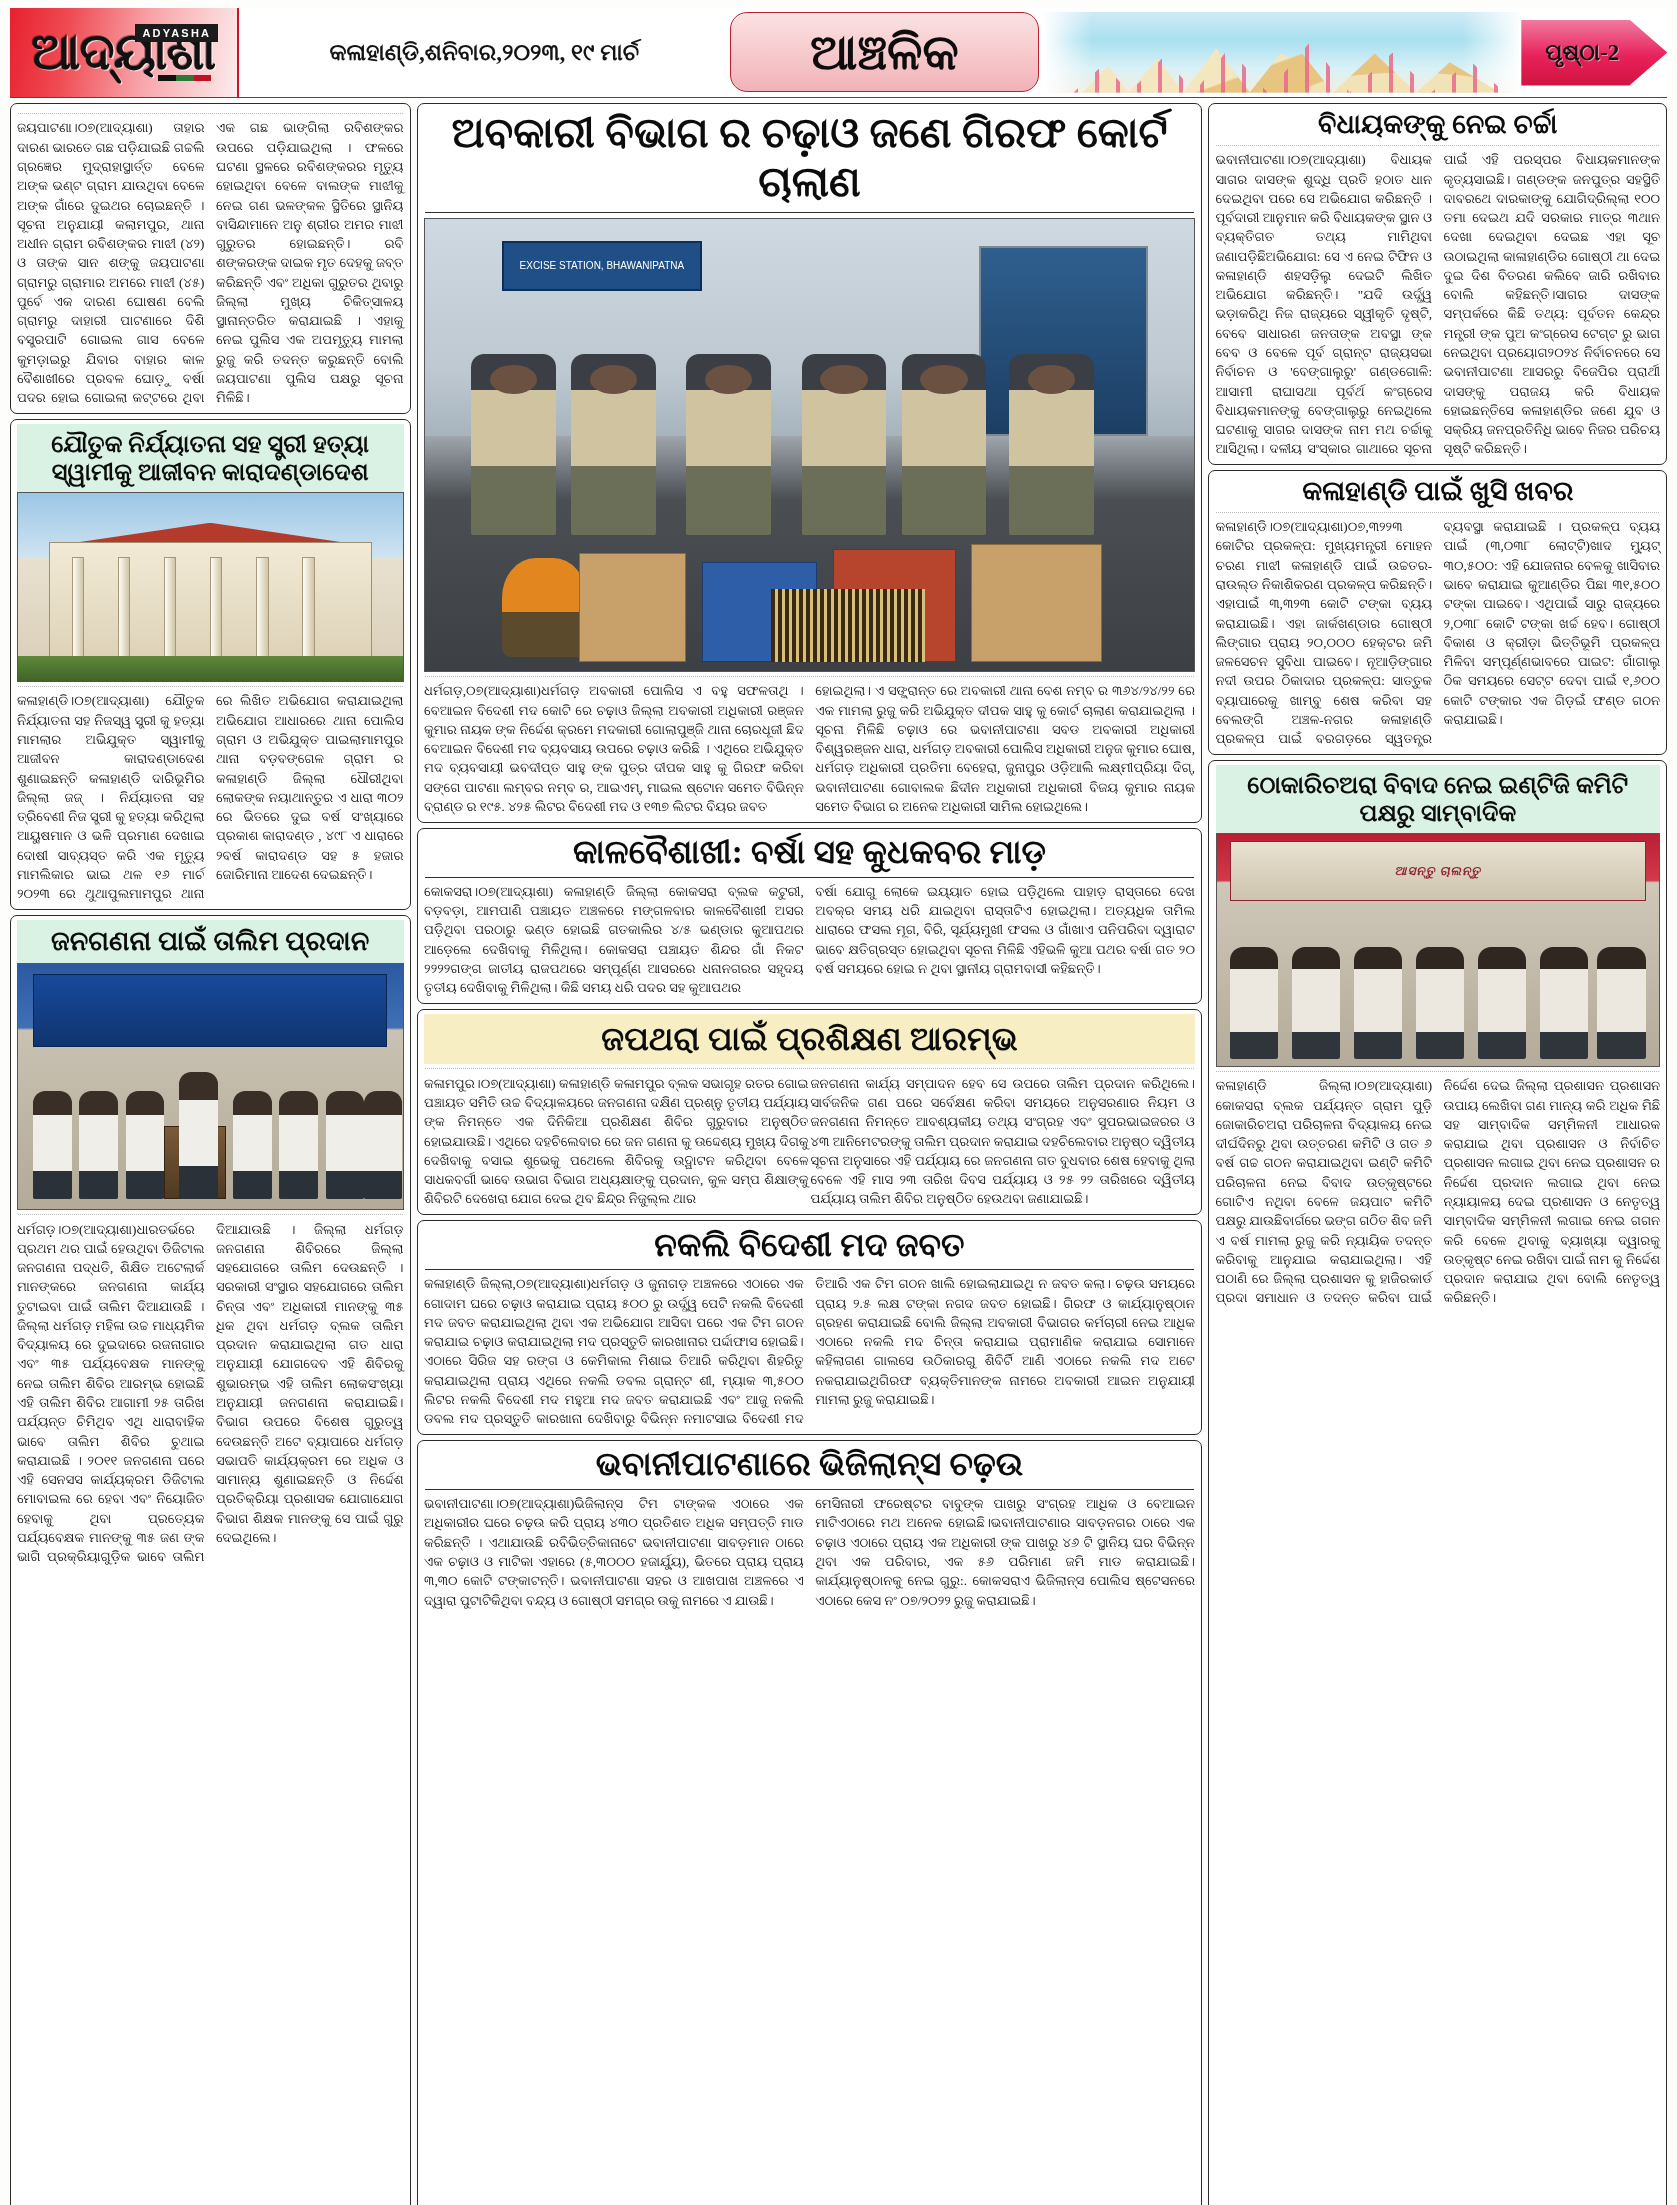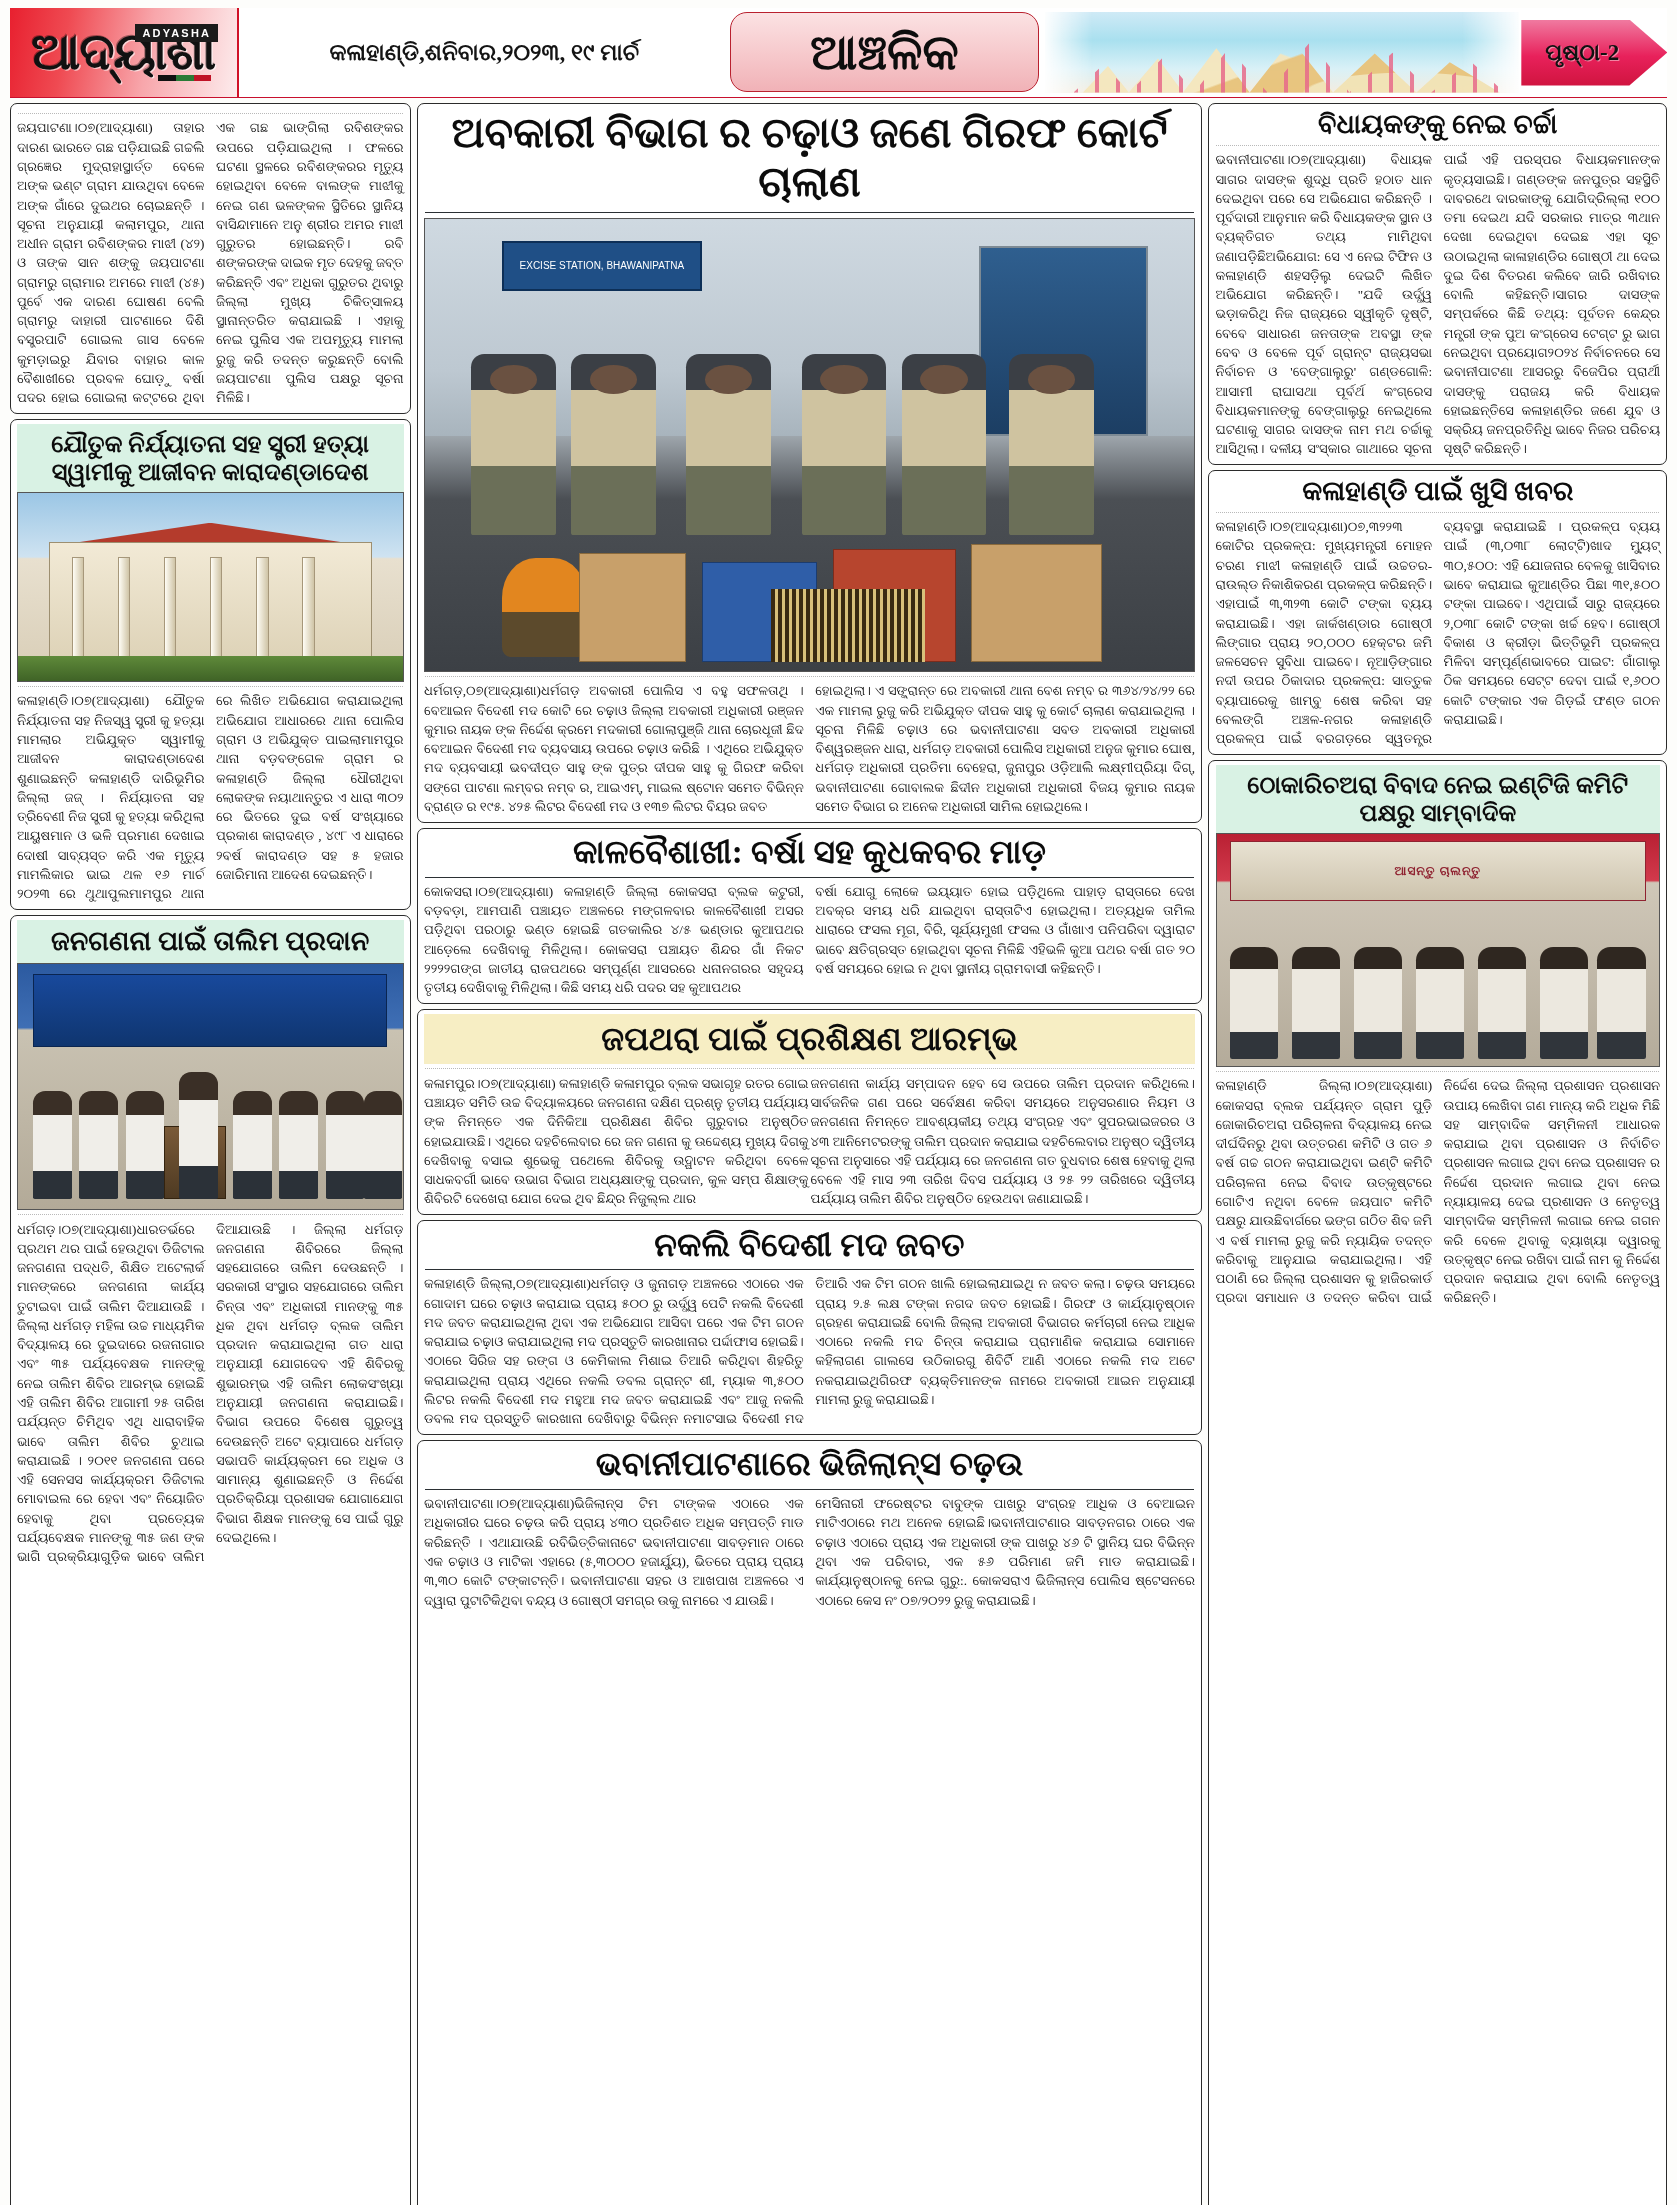--- a/index.html
+++ b/index.html
@@ -240,20 +240,21 @@
   .photo-training .p5{left:56%;} .photo-training .p6{left:68%;}
   .photo-training .p7{left:80%;} .photo-training .p8{left:90%;}
   .photo-training .podium{
     position:absolute; bottom:4%; left:38%; width:16%; height:30%;
     background: linear-gradient(180deg,#7a5a38,#4e3a22); border:1.3px solid #33230f;
   }
 
   .photo-press {
     height: 234px;
     background: linear-gradient(180deg,#b92033 0%,#d23a4c 20%,#cfc7b8 21%,#b4ab9a 100%);
+    font-style: italic;
   }
   .photo-press .pbanner{
     position:absolute; left:3%; right:3%; top:3%; height:26%;
     background: linear-gradient(180deg,#e8e2d2,#cdc3ad);
     border:1.8px solid #8f2230; color:#8f2230; font-size:12.3px; font-weight:700;
     display:flex; align-items:center; justify-content:center; letter-spacing:0.9px;
   }
   .photo-press .pp{
     position:absolute; bottom:3%; width:11%; height:48%;
     background: linear-gradient(180deg,#2f2720 0 20%, #ece8df 20% 76%, #30353b 76% 100%);

